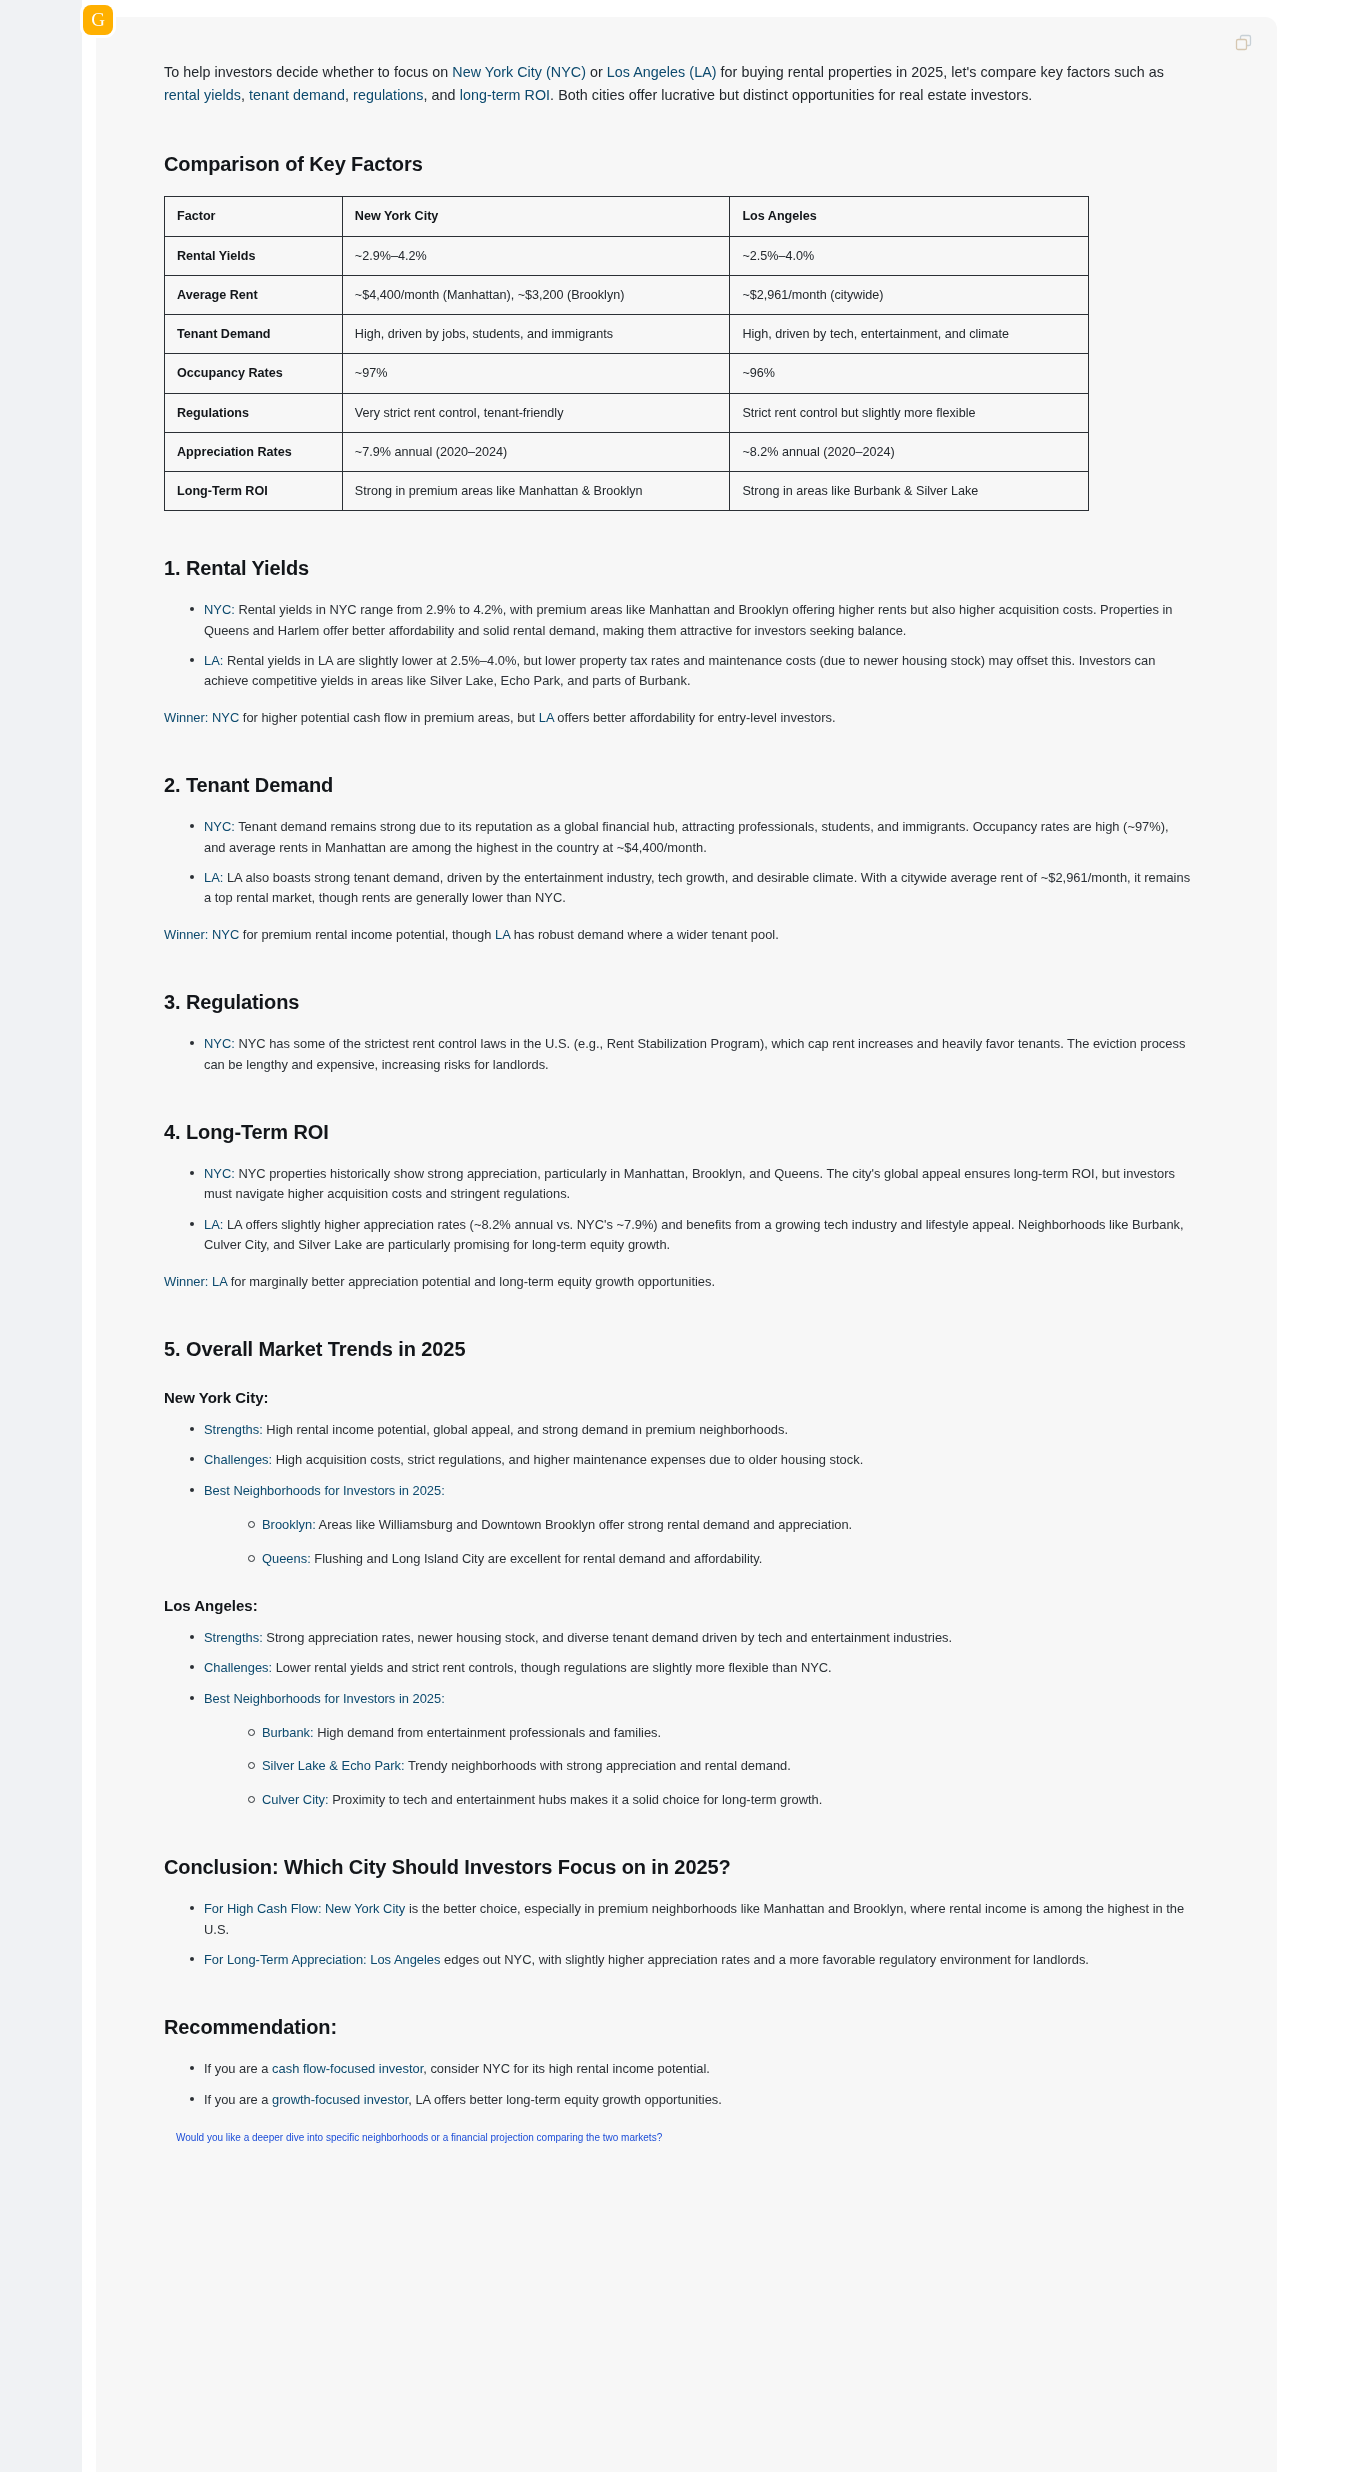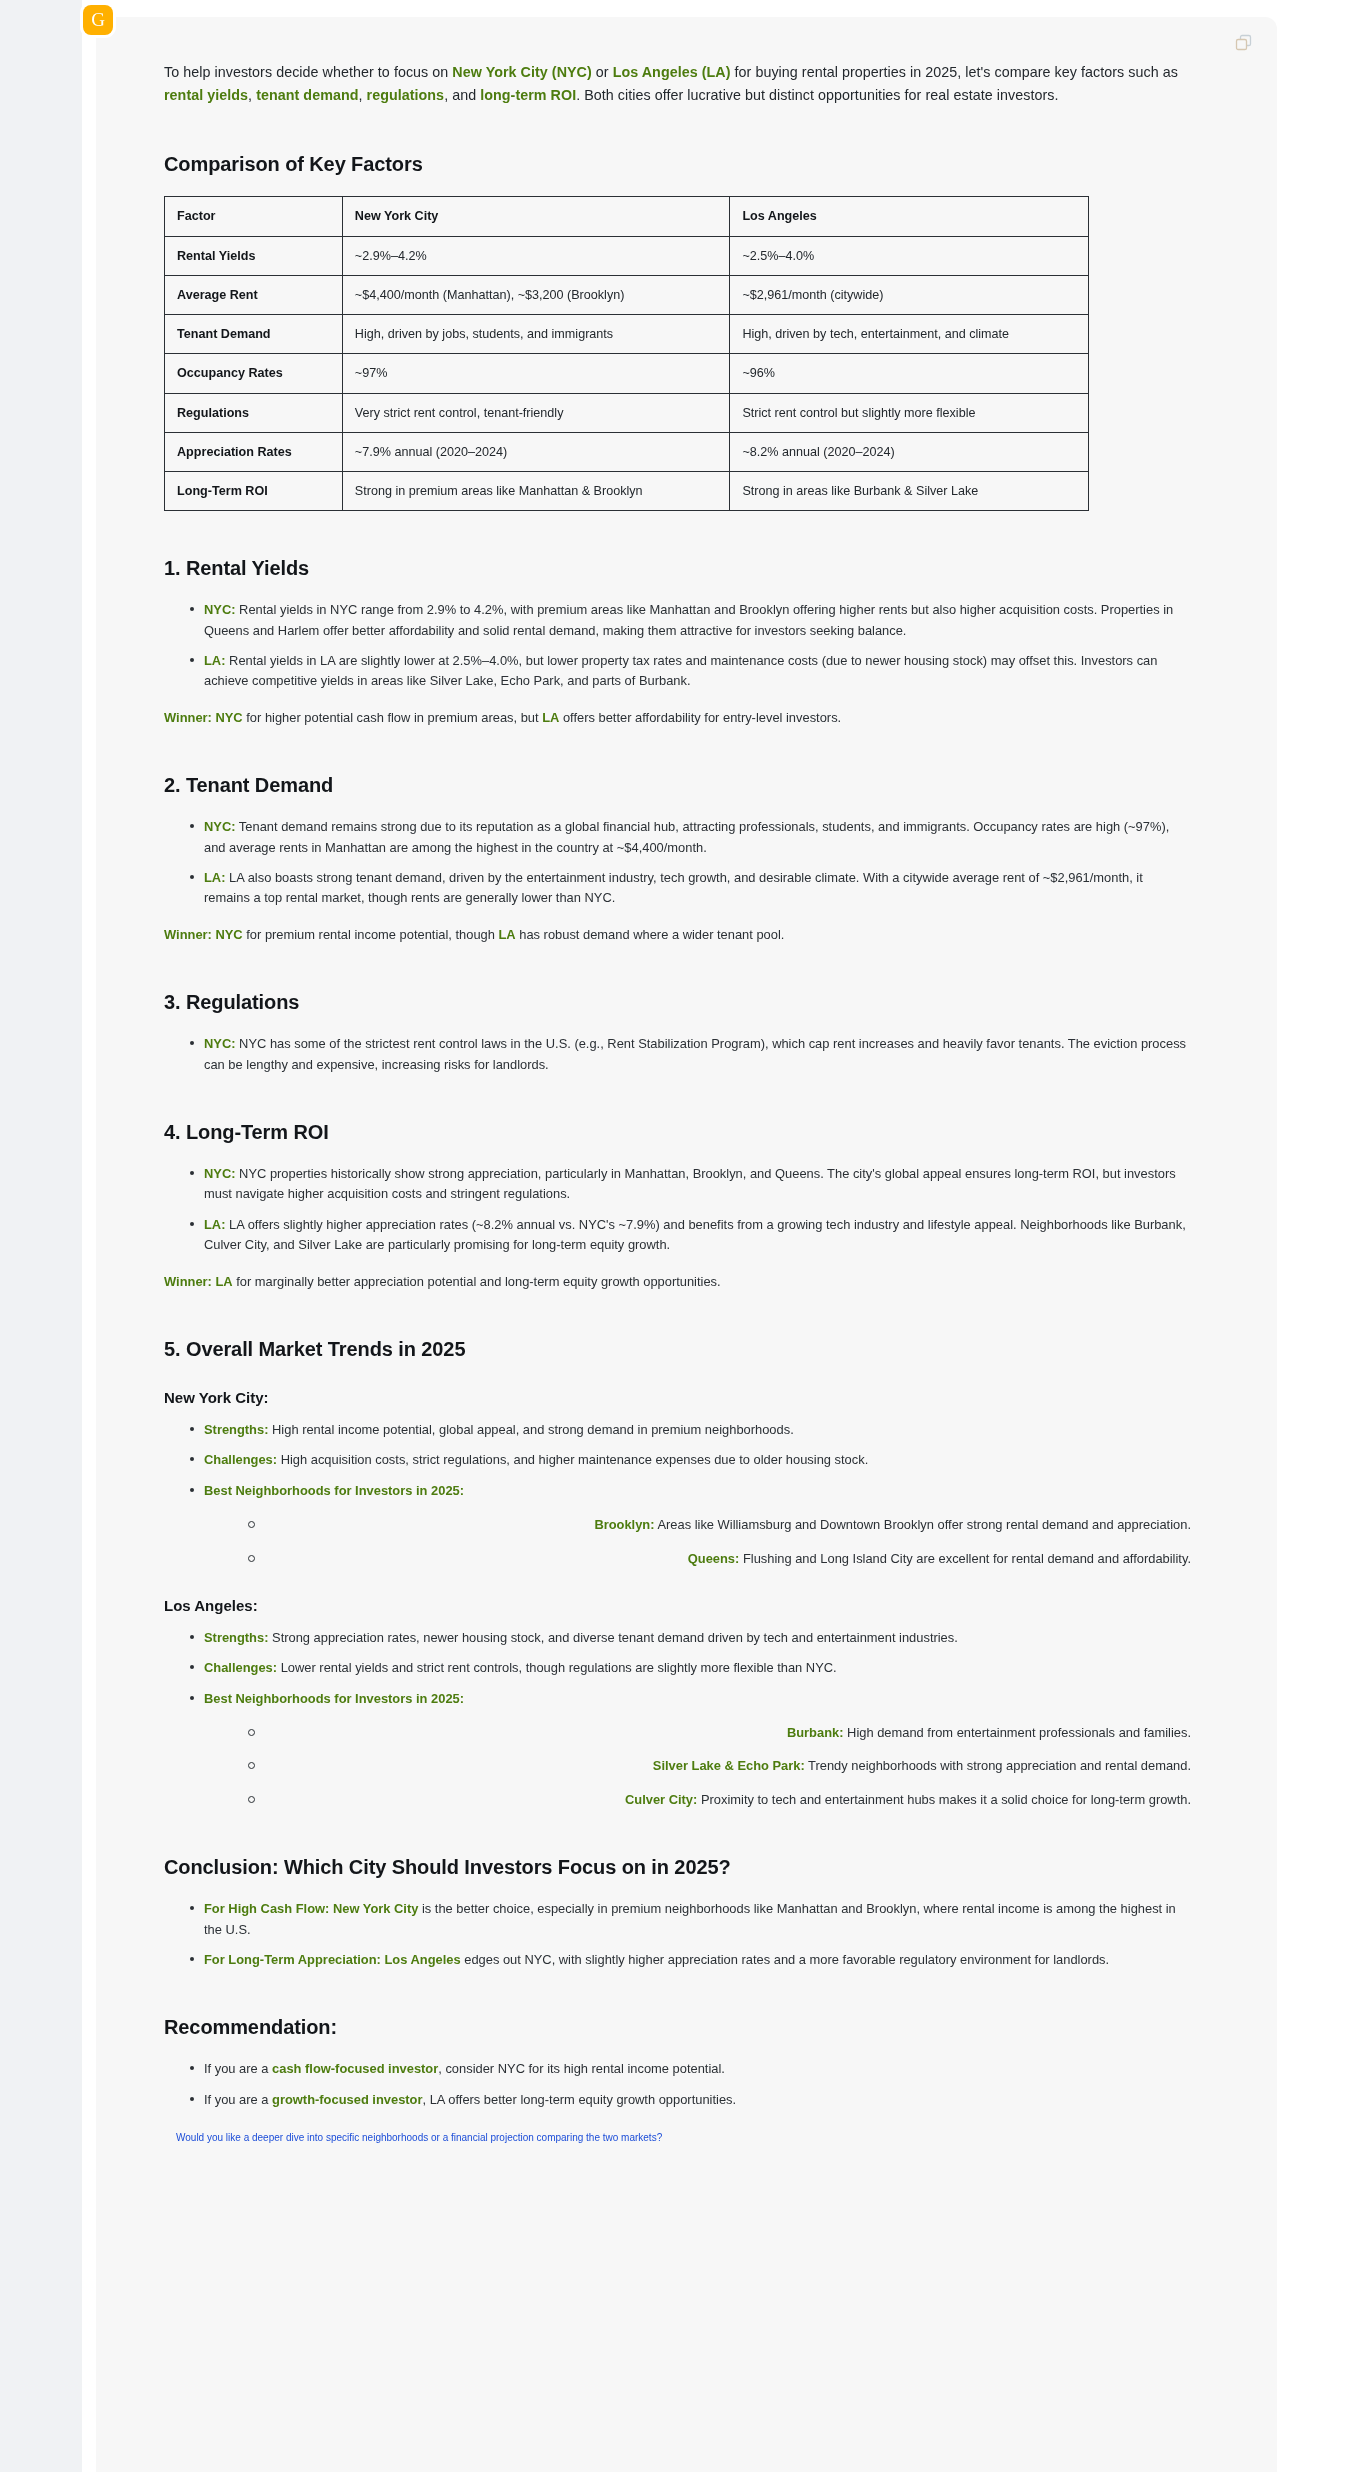--- a/index.html
+++ b/index.html
@@ -148,21 +148,20 @@
     top: 7px;
     width: 4px;
     height: 4px;
     border-radius: 50%;
     background: #2b3035;
   }
   ul.subbullets {
     margin: 14px 0 0 0;
     padding: 0 0 0 44px;
     list-style: none;
-    text-align: right;
   }
   ul.subbullets > li {
     position: relative;
     font-size: 12.9px;
     line-height: 1.58;
     color: #2b3035;
     margin: 0 0 13px 0;
     padding-left: 14px;
   }
   ul.subbullets > li:last-child { margin-bottom: 0; }
@@ -170,21 +169,21 @@
     content: "";
     position: absolute;
     left: 0;
     top: 6px;
     width: 5px;
     height: 5px;
     border-radius: 50%;
     border: 1px solid #2b3035;
     background: transparent;
   }
-  b, strong { font-weight: 700; color: #4d7c0f; }
+  b, strong { font-weight: 400; color: #0c4a6e; }
   p.winner {
     font-size: 12.9px;
     line-height: 1.58;
     color: #2b3035;
     margin: 16px 0 0 0;
   }
   p.closing {
     font-size: 10px;
     line-height: 1.6;
     color: #1d4ed8;

